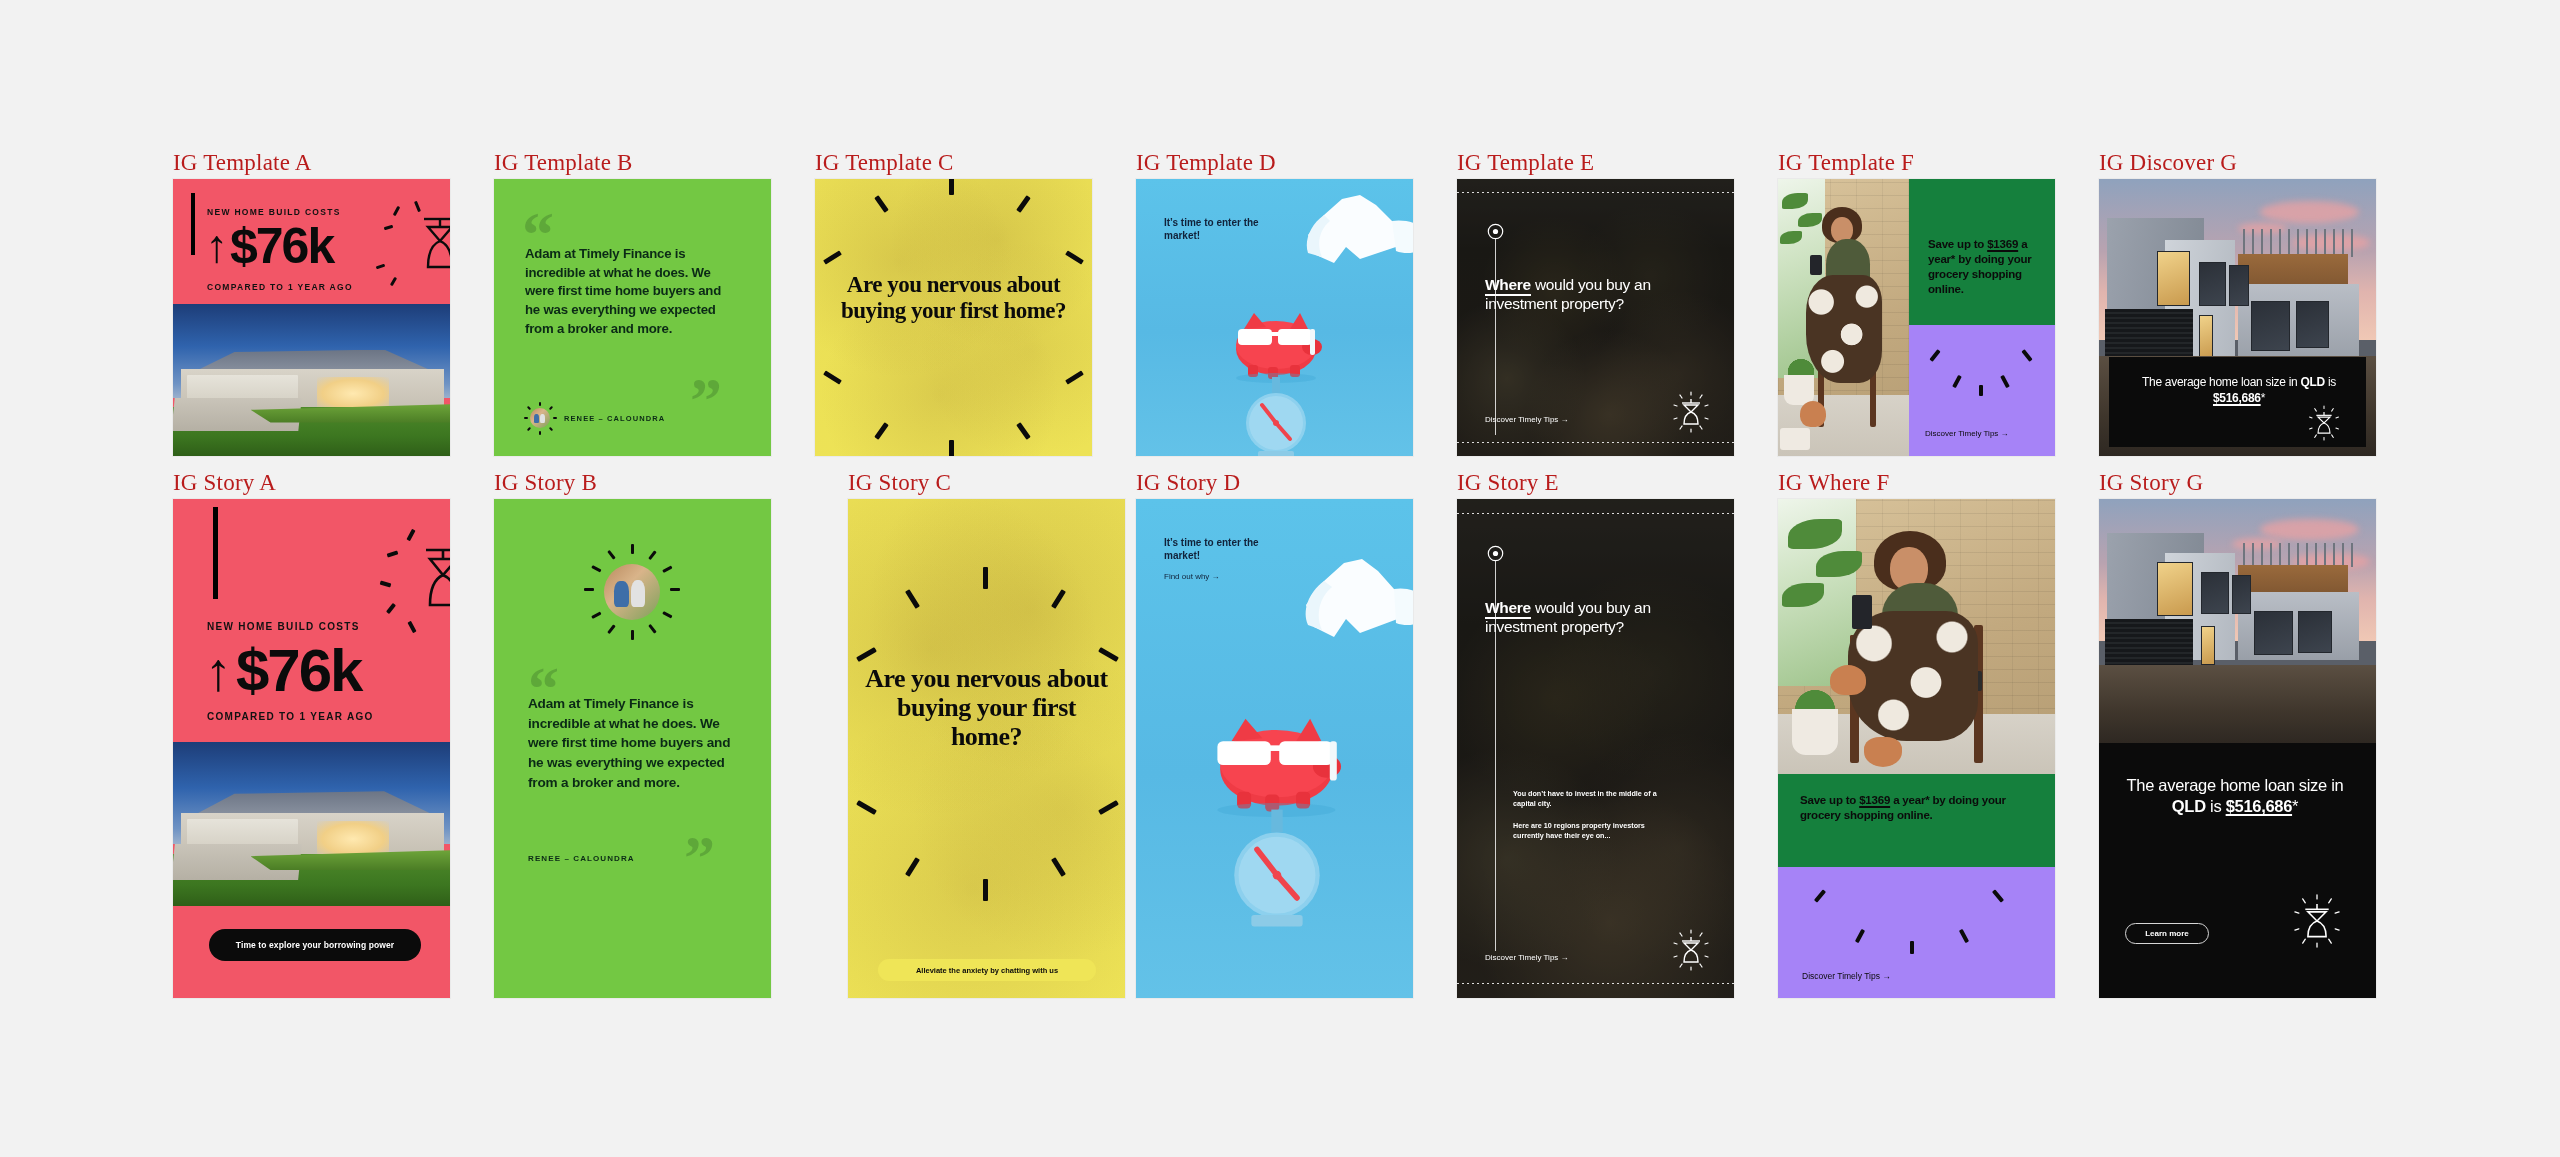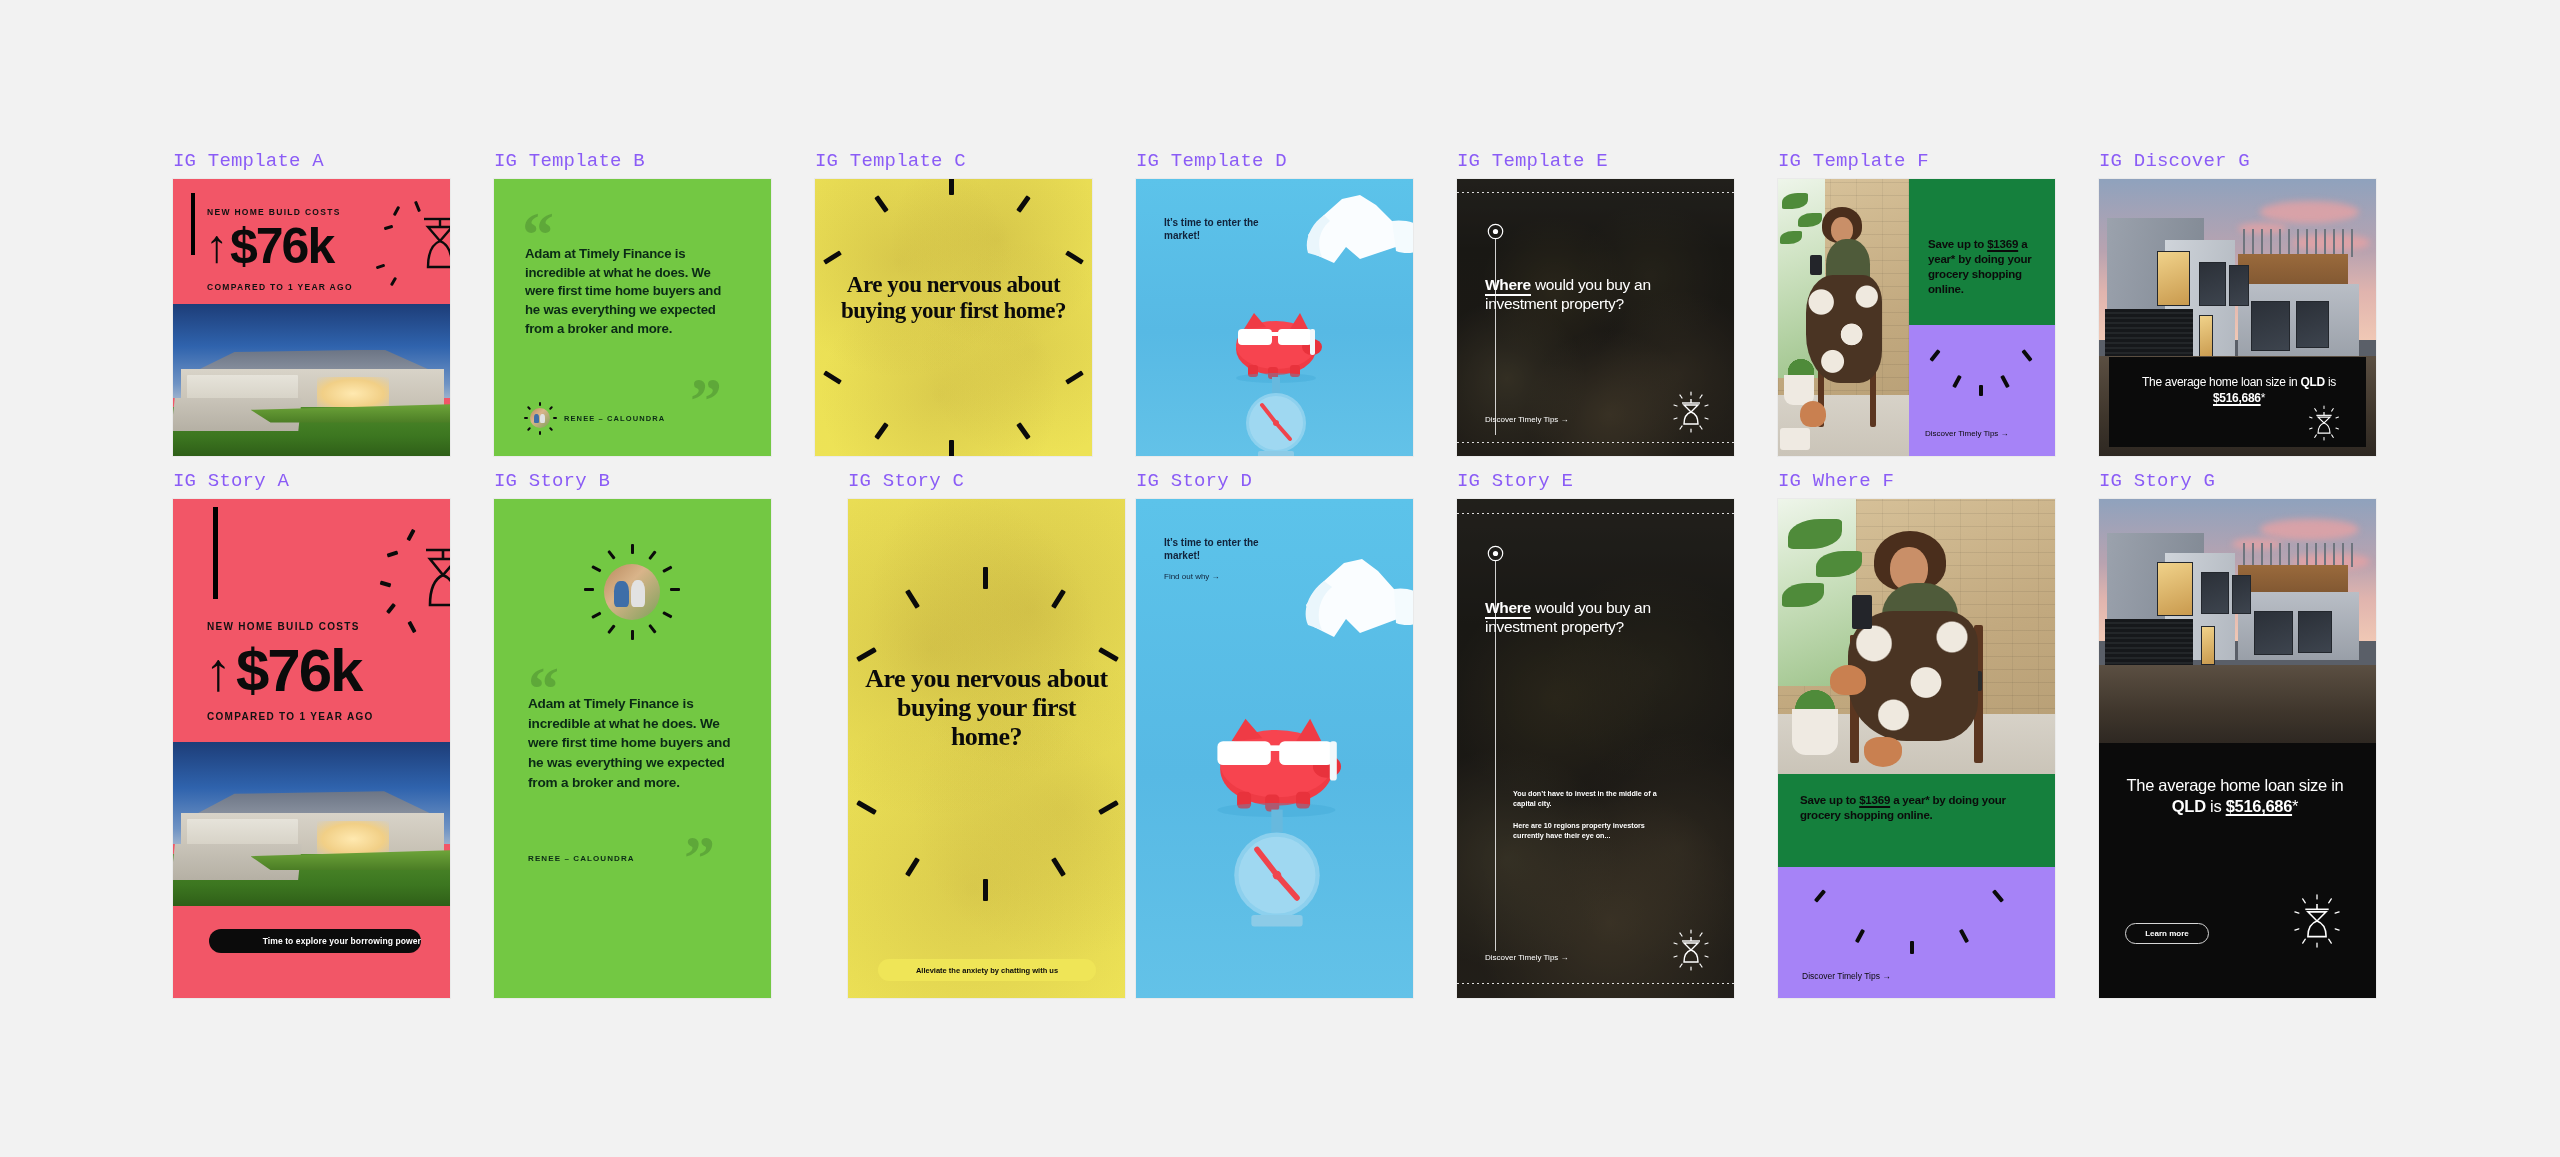--- a/index.html
+++ b/index.html
@@ -6,22 +6,22 @@
   html, body {
     width: 2560px; height: 1157px;
     background: #f2f2f2;
     font-family: "Liberation Sans", sans-serif;
     overflow: hidden;
   }
   #board { position: relative; width: 2560px; height: 1157px; }
 
   .card-wrap { position: absolute; }
   .card-label {
-    font-size: 19px; color: #8b5cf6; letter-spacing: .2px;
-    margin-bottom: 9px; font-family: Liberation Mono, monospace;
+    font-size: 23px; color: #b91c1c; letter-spacing: .2px;
+    margin-bottom: 9px; font-family: Liberation Serif, serif;
     white-space: nowrap; height: 20px;
   }
   .card {
     position: relative; overflow: hidden; background: #ddd;
     box-shadow: 0 0 0 1px rgba(0,0,0,0.03);
   }
   .sq  { width: 277px; height: 277px; }
   .st  { width: 277px; height: 499px; }
   .abs  { position: absolute; }
 
@@ -542,21 +542,21 @@
         <div class="hp-sky"></div>
           <div class="hp-roof"></div>
           <div class="hp-wall"></div>
         <div class="hp-garage"></div>
           <div class="hp-glow"></div>
         <div class="hp-lawn"></div>
           <div class="hp-drive"></div>
           <div class="hp-bed"></div>
       </div>
 
-      <div class="abs a-cta" style="left:36px; top:430px; width:212px; height:24px;justify-content:flex-end;">
+      <div class="abs a-cta" style="left:36px; top:430px; width:212px; height:32px;">
         <span>Time to explore your borrowing power</span>
       </div>
     </div>
   </div>
 
   <div class="card-wrap" style="left:494px; top:470px;">
     <div class="card-label">IG Story B</div>
     <div class="card st b-green">
       <div class="abs" style="left:90px; top:45px; width:96px; height:96px;">
         <div class="avatar" style="position:absolute; left:20px; top:20px; width:56px; height:56px;"></div>

